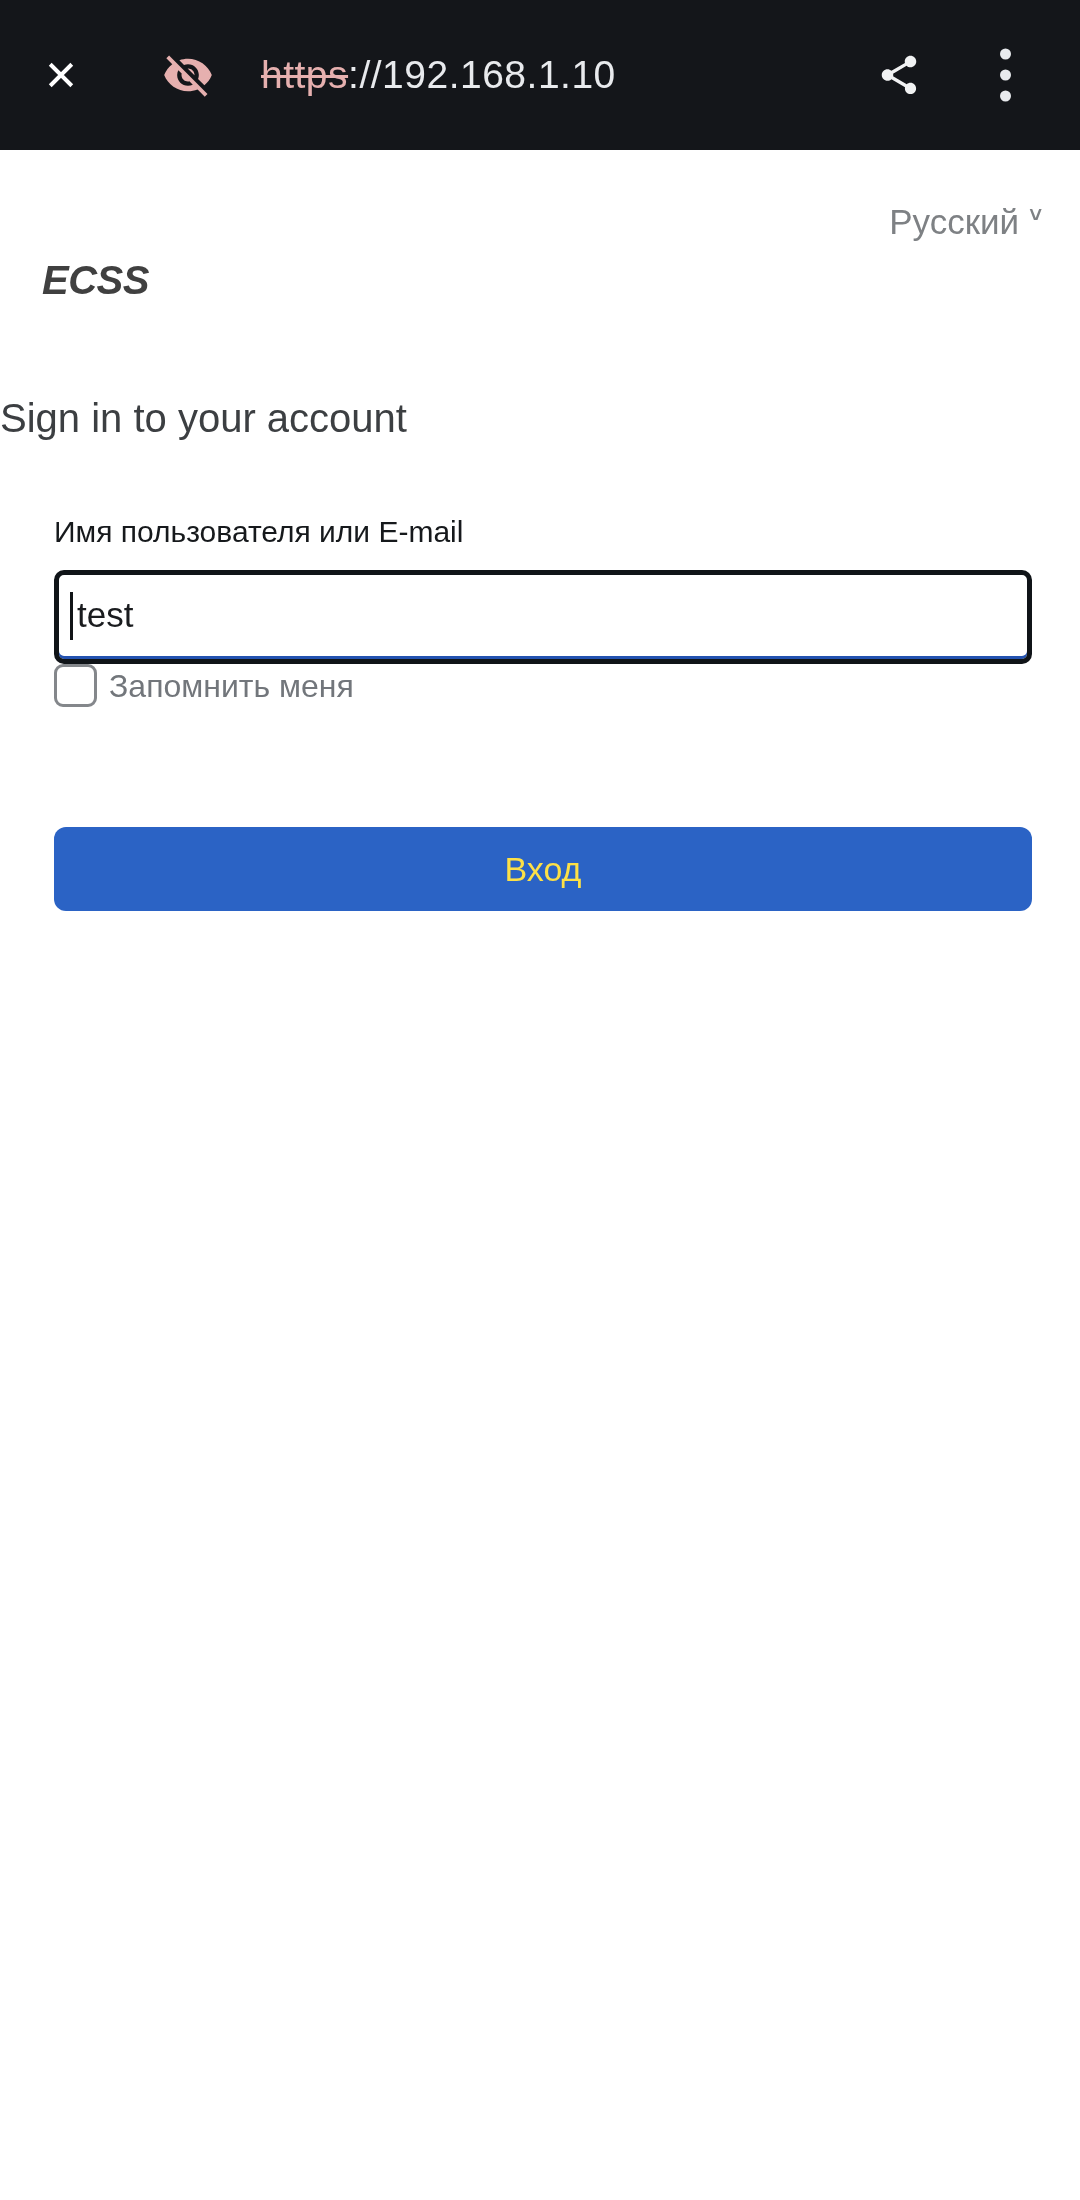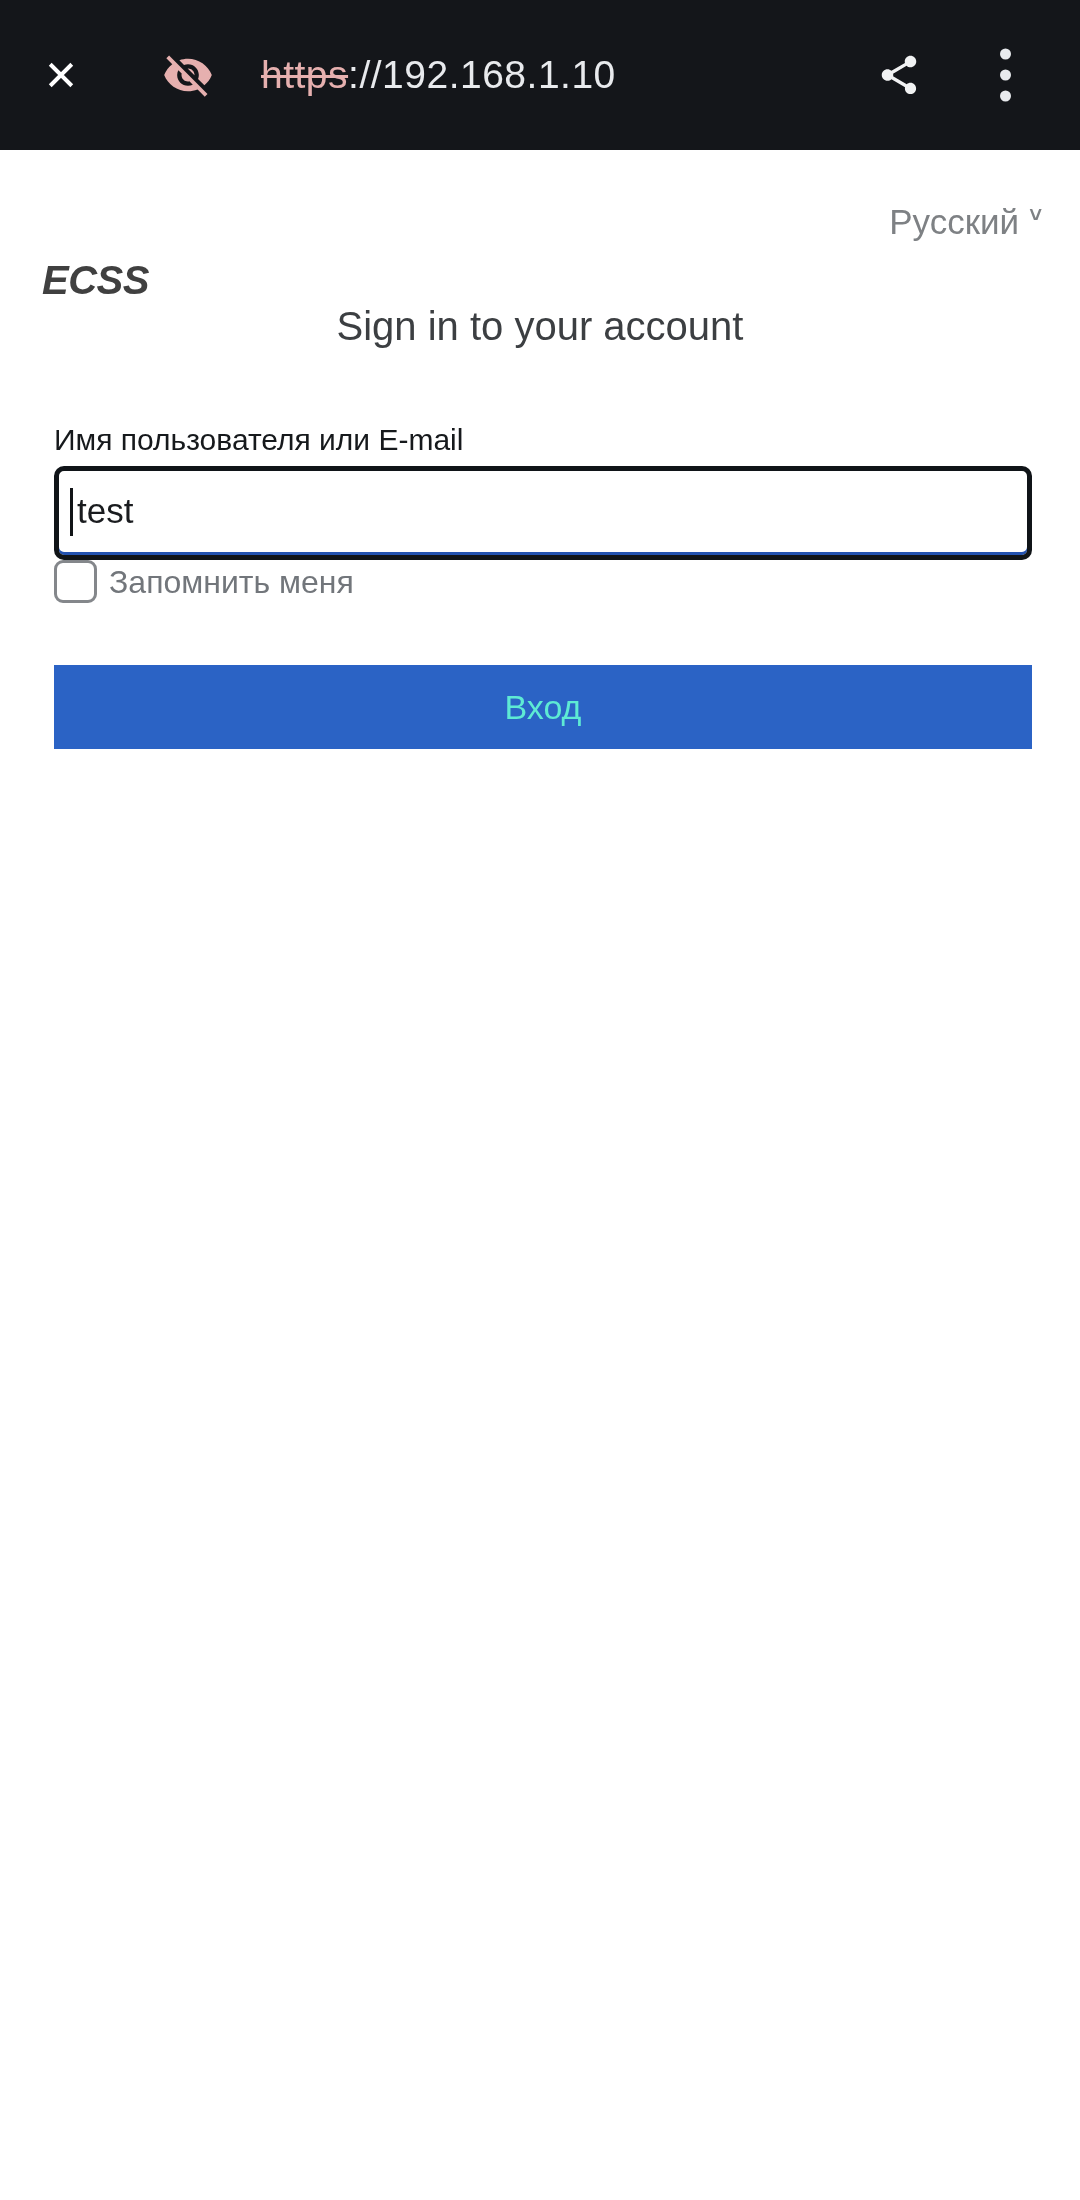--- a/index.html
+++ b/index.html
@@ -68,36 +68,36 @@
     margin: 16px 0 0 42px;
     font-size: 40px;
     font-weight: 700;
     letter-spacing: -0.5px;
     color: #404040;
     line-height: 44px;
     font-style: italic;
   }
 
   .heading {
-    text-align: center;
+    margin-top: 92px;
     font-size: 40px;
     font-weight: 300;
     color: #3c3f42;
     line-height: 48px;
   }
 
   .form-area { margin: 72px 48px 0 54px; }
 
   .field-label {
     display: block;
     font-size: 30px;
     color: #16191c;
     line-height: 36px;
   }
-  .input-wrap { position: relative; margin-top: 8px; }
+  .input-wrap { position: relative; margin-top: 20px; }
   .text-input {
     width: 100%;
     height: 94px;
     border: 5px solid #101418;
     border-radius: 10px;
     background: #ffffff;
     box-shadow: inset 0 -3px 0 0 #2352b0;
     font-family: "Liberation Sans", sans-serif;
     font-size: 35px;
     color: #1a1c1f;
@@ -126,27 +126,27 @@
   }
   .checkbox-label {
     margin-left: 12px;
     font-size: 32px;
     color: #72767b;
     cursor: pointer;
     line-height: 40px;
   }
 
   .submit-btn {
-    margin-top: 62px;
+    margin-top: 120px;
     width: 100%;
     height: 84px;
     border: none;
-    border-radius: 0;
+    border-radius: 12px;
     background: #2b63c5;
-    color: #5eead4;
+    color: #fde047;
     font-family: "Liberation Sans", sans-serif;
     font-size: 34px;
     cursor: pointer;
   }
 </style>
 </head>
 <body>
 
 <header class="topbar">
 

